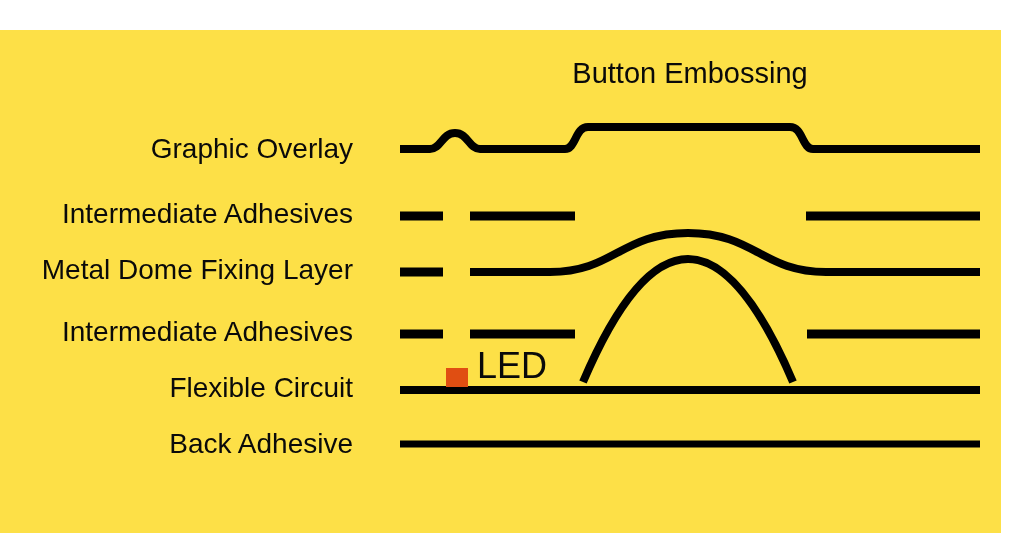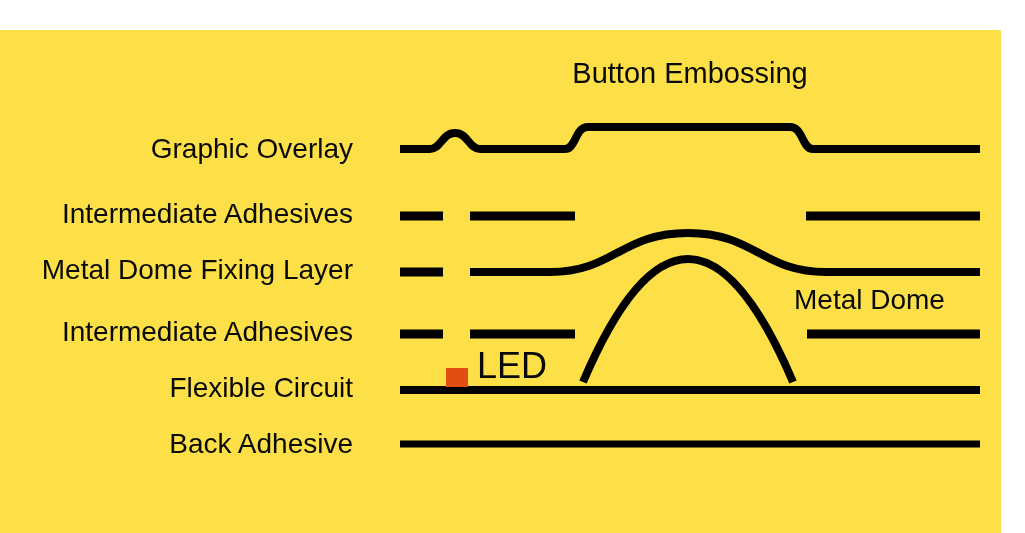--- a/index.html
+++ b/index.html
@@ -104,16 +104,15 @@
 
   <div class="title">Button Embossing</div>
 
   <div class="layer-label lbl-1">Graphic Overlay</div>
   <div class="layer-label lbl-2">Intermediate Adhesives</div>
   <div class="layer-label lbl-3">Metal Dome Fixing Layer</div>
   <div class="layer-label lbl-4">Intermediate Adhesives</div>
   <div class="layer-label lbl-5">Flexible Circuit</div>
   <div class="layer-label lbl-6">Back Adhesive</div>
 
-  <div class="annotation anno-metal-dome">Metal Dome</div>
   <div class="annotation anno-led">LED</div>
 
 </div>
 
 </body></html>

